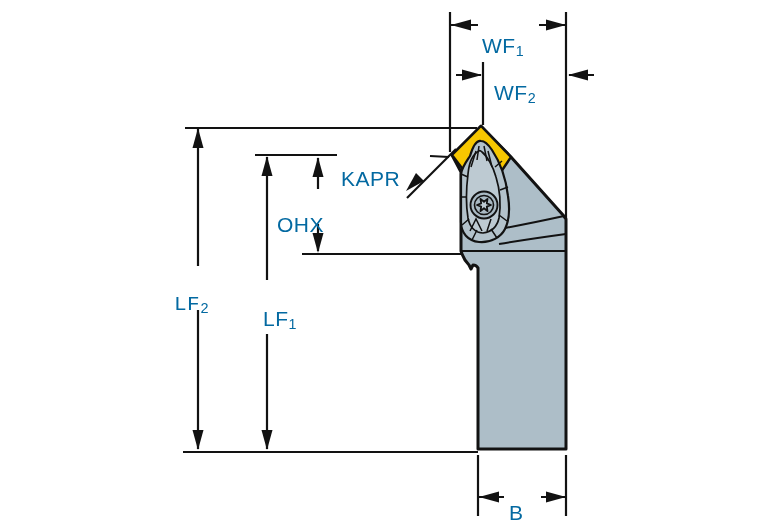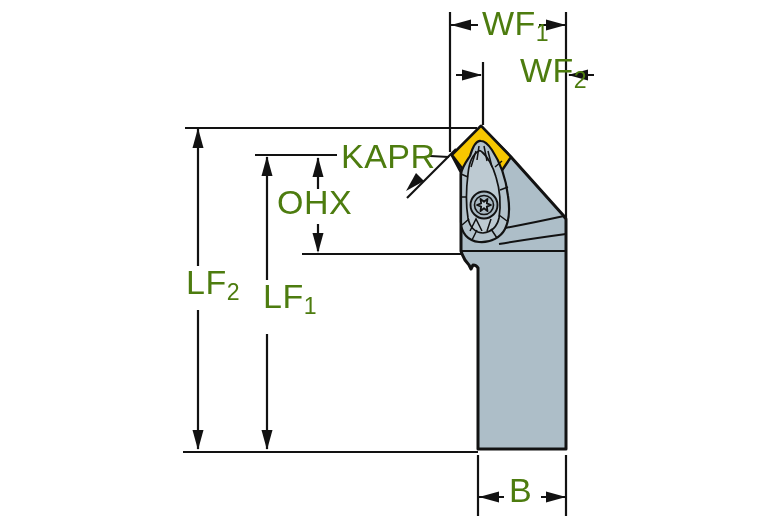--- a/index.html
+++ b/index.html
@@ -15,26 +15,27 @@
     background: #ffffff;
     overflow: hidden;
   }
   .stage svg {
     position: absolute;
     left: 0;
     top: 0;
   }
   .dim-label {
     position: absolute;
-    font-size: 34px;
+    font-size: 21px;
     line-height: 1;
     letter-spacing: 0.5px;
-    color: #4d7c0f;
+    color: #0369a1;
     white-space: nowrap;
     user-select: none;
+    margin-top: 29px;
   }
   .dim-label .sub {
     font-size: 0.68em;
     vertical-align: -0.24em;
   }
 </style>
 </head>
 <body>
 
 <div class="stage">
@@ -119,25 +120,25 @@
       <polygon points="318,157 312.5,177 323.5,177"></polygon>
       <polygon points="318,253 312.5,233 323.5,233"></polygon>
       <polygon points="479,497 499,491.5 499,502.5"></polygon>
       <polygon points="566,497 546,491.5 546,502.5"></polygon>
       <polygon points="406,191 424,181 416,173"></polygon>
     </g>
   </svg>
 
   <div class="dim-label" style="left:482px; top:6px;"><span>WF</span><sub class="sub">1</sub></div>
 
-  <div class="dim-label" style="left:520px; top:53px;"><span>WF</span><sub class="sub">2</sub></div>
+  <div class="dim-label" style="left:494px; top:53px;"><span>WF</span><sub class="sub">2</sub></div>
 
   <div class="dim-label" style="left:277px; top:185px;"><span>OHX</span></div>
 
   <div class="dim-label" style="left:341px; top:139px;"><span>KAPR</span></div>
 
-  <div class="dim-label" style="left:186px; top:265px;"><span>LF</span><sub class="sub">2</sub></div>
+  <div class="dim-label" style="left:174px; top:265px;font-family:Liberation Mono, monospace;"><span>LF</span><sub class="sub">2</sub></div>
 
   <div class="dim-label" style="left:263px; top:279px;"><span>LF</span><sub class="sub">1</sub></div>
 
   <div class="dim-label" style="left:509px; top:473px;"><span>B</span></div>
 
 </div>
 
 </body></html>

